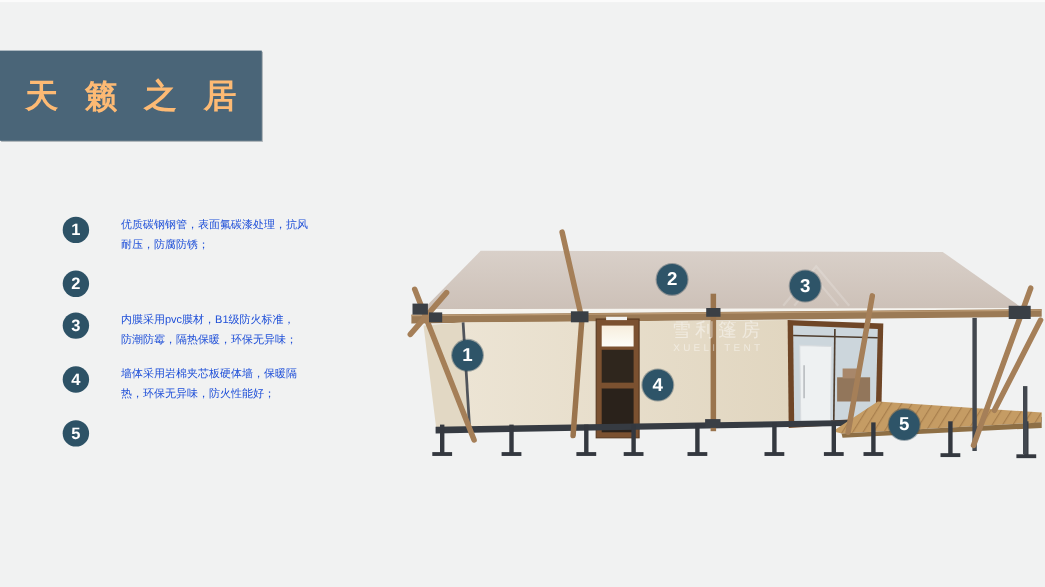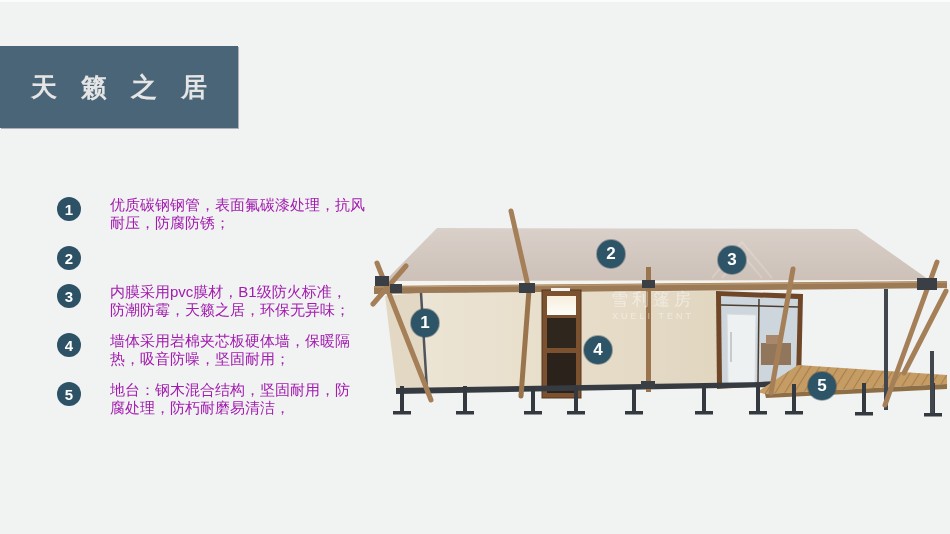--- a/index.html
+++ b/index.html
@@ -12,36 +12,36 @@
   .slide{position:relative;width:950px;height:534px;background:#f1f2f2;border-top:2px solid #fbfbfb;}
 
   
   .banner{
     position:absolute;left:0;top:44px;width:238px;height:82px;
     background:#4a6578;
     display:flex;align-items:center;justify-content:center;
     box-shadow:1px 1px 0 rgba(40,58,72,.35);
   }
   .banner-title{
-    color:#e5e5e5;font-size:26px;font-weight:bold;
+    color:#fdba74;font-size:30px;font-weight:bold;
     letter-spacing:24px;margin-right:-24px;white-space:nowrap;
   }
 
   
   .features{position:absolute;left:57px;top:194px;width:312px;}
   .feature-item{display:flex;align-items:flex-start;margin-bottom:13px;}
   .bullet{
     flex:0 0 24px;width:24px;height:24px;border-radius:50%;
     background:#2d5266;color:#ffffff;
     font-size:15px;font-weight:bold;
     display:flex;align-items:center;justify-content:center;
     margin-right:29px;margin-top:1px;
   }
   .feature-text{
-    color:#a21caf;font-size:15px;line-height:18px;
+    color:#1d4ed8;font-size:10px;line-height:18px;
     white-space:pre-line;width:258px;
   }
 
   
   .tent-wrap{position:absolute;left:370px;top:205px;width:580px;height:235px;text-decoration:underline;}
   .tent-wrap svg{display:block;}
 
   
   .callout{
     position:absolute;width:28px;height:28px;border-radius:50%;
@@ -69,31 +69,29 @@
       <div class="bullet">1</div>
       <div class="feature-text">优质碳钢钢管，表面氟碳漆处理，抗风
 耐压，防腐防锈；</div>
     </div>
     <div class="feature-item">
       <div class="bullet">2</div>
     </div>
     <div class="feature-item">
       <div class="bullet">3</div>
       <div class="feature-text">内膜采用pvc膜材，B1级防火标准，
-防潮防霉，天籁之居，环保无异味；</div>
+防潮防霉，隔热保暖，环保无异味；</div>
     </div>
     <div class="feature-item">
       <div class="bullet">4</div>
       <div class="feature-text">墙体采用岩棉夹芯板硬体墙，保暖隔
-热，吸音防噪，坚固耐用；</div>
+热，环保无异味，防火性能好；</div>
     </div>
     <div class="feature-item">
       <div class="bullet">5</div>
-      <div class="feature-text">地台：钢木混合结构，坚固耐用，防
-腐处理，防朽耐磨易清洁，</div>
     </div>
   </div>
 
   <div class="tent-wrap">
     <svg width="580" height="235" viewBox="370 205 580 235" xmlns="http://www.w3.org/2000/svg">
       <defs>
         <linearGradient id="canopyGrad" x1="0" y1="0" x2="0" y2="1">
           <stop offset="0" stop-color="#d9d0c9"></stop>
           <stop offset="1" stop-color="#ccc0b7"></stop>
         </linearGradient>

